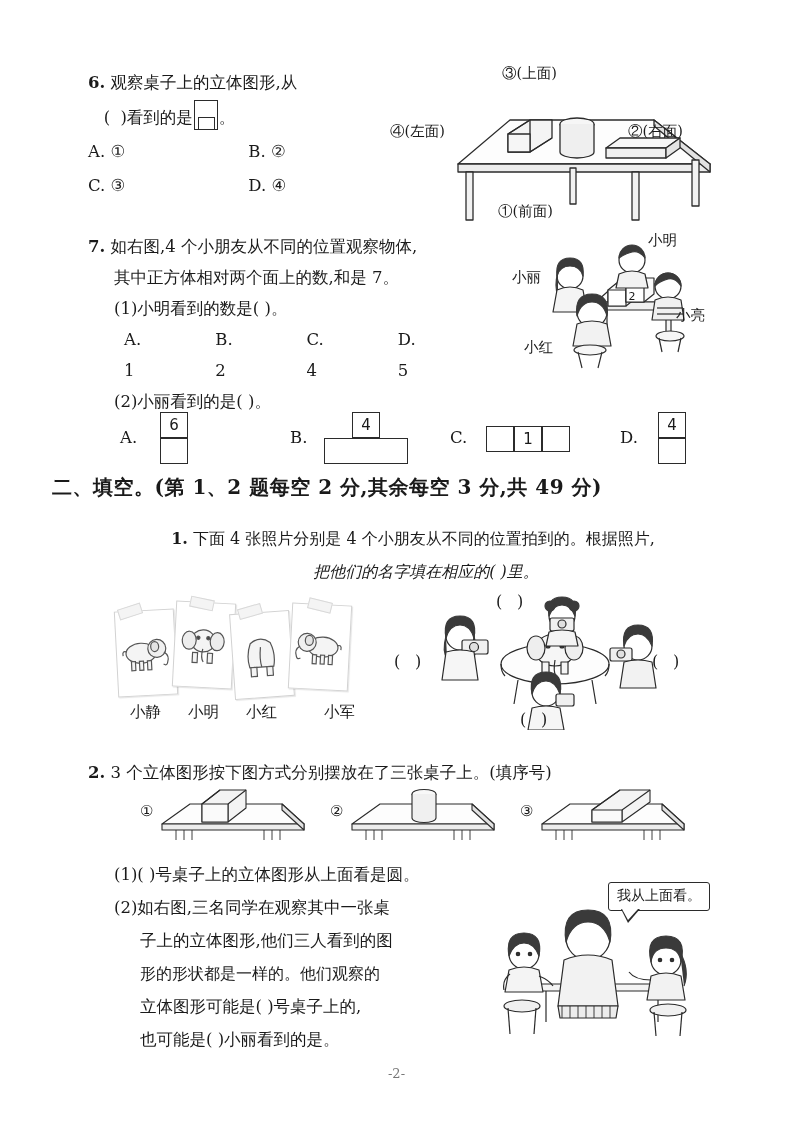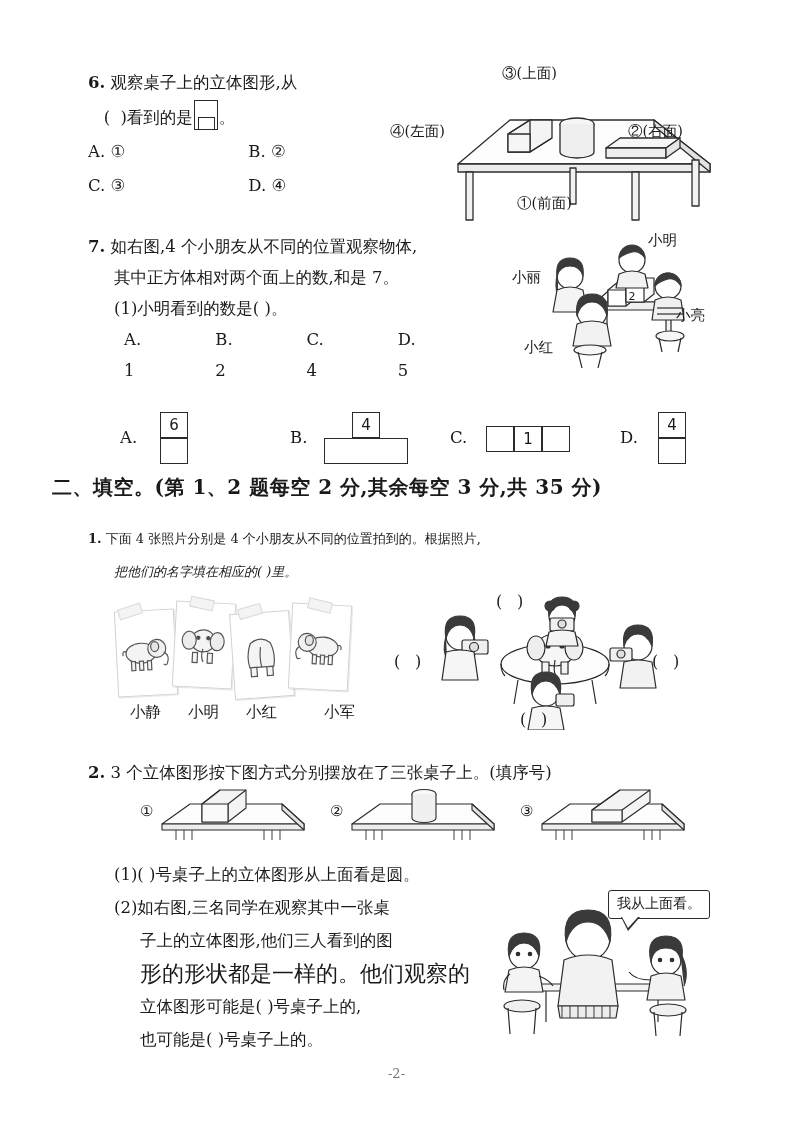--- a/index.html
+++ b/index.html
@@ -55,21 +55,21 @@
     border-bottom:none;
     background:#fff;
   }
 
   
   #q6-fig { position:absolute; left:392px; top:62px; width:336px; height:160px; }
   #q6-fig .lbl { position:absolute; font-size:14.5px; white-space:nowrap; }
   #q6-fig .lbl-top   { left:110px; top:2px;text-align:right; }
   #q6-fig .lbl-left  { left:-2px;  top:60px; }
   #q6-fig .lbl-right { left:236px; top:60px; }
-  #q6-fig .lbl-front { left:106px; top:132px;margin-left:19px; }
+  #q6-fig .lbl-front { left:106px; top:140px; }
 
   
   #q7 { position:absolute; left:88px; top:231px; width:430px; }
   #q7 .line { font-size:16.5px; line-height:31px; white-space:nowrap; }
   #q7 .indent { padding-left:26px; }
   #q7 .abcd { font-size:16.5px; line-height:31px; padding-left:36px; }
   #q7 .abcd span { display:inline-block; width:86px; }
 
   
   #q7-fig { position:absolute; left:508px; top:228px; width:216px; height:142px; }
@@ -95,21 +95,21 @@
   
   #sec2 {
     position:absolute; left:52px; top:474px;
     font-size:20px; font-weight:bold;
     letter-spacing:0.5px;
     white-space:nowrap;
   }
 
   
   #f1 { position:absolute; left:88px; top:522px; width:650px; }
-  #f1 .line { font-size:13px; line-height:33px; white-space:nowrap; }
+  #f1 .line { font-size:16px; line-height:33px; white-space:nowrap;text-align:center; }
   #f1 .indent { padding-left:26px;font-style:italic; }
 
   
   #photos { position:absolute; left:112px; top:596px; width:290px; height:100px; }
   #photos .polaroid {
     position:absolute;
     width:58px; height:84px;
     border:1px solid #d2d2d2;
     background:#fff;
     box-shadow:1px 1px 1px rgba(0,0,0,0.10);
@@ -136,21 +136,21 @@
   #f2 .line { font-size:16.5px; line-height:33px; white-space:nowrap; }
 
   
   #tables3 { position:absolute; left:140px; top:788px; width:560px; height:56px; }
   #tables3 .tnum { position:absolute; font-size:15px; top:14px; }
 
   
   #f2-fig { position:absolute; left:488px; top:882px; width:238px; height:140px; }
   .bubble {
     position:absolute;
-    left:120px; top:8px;
+    left:120px; top:0px;
     padding:4px 8px 5px 8px;
     border:1.4px solid #2b2b2b;
     border-radius:3px;
     background:#fff;
     font-size:14px;
     white-space:nowrap;
   }
   .bubble::after{
     content:"";
     position:absolute;
@@ -267,20 +267,21 @@
       </span>
       <span>
         <span>C.</span>
         <span>4</span>
       </span>
       <span>
         <span>D.</span>
         <span>5</span>
       </span>
     </div>
+    <div class="line indent">(2)小丽看到的是(     )。</div>
   </div>
 
   <div id="q7-fig">
     <span class="nm nm-ming">小明</span>
     <span class="nm nm-li">小丽</span>
     <span class="nm nm-liang">小亮</span>
     <span class="nm nm-hong">小红</span>
     <svg width="216" height="142" viewBox="0 0 216 142">
       <g stroke="#2b2b2b" stroke-width="1.2" fill="none" stroke-linejoin="round">
 
@@ -345,21 +346,21 @@
       <div class="cell" style="left:422px; top:22px; width:28px; height:26px;"></div>
     </div>
 
     <span class="tag" style="left:500px; top:24px;">D.</span>
     <div>
       <div class="cell" style="left:538px; top:8px; width:28px; height:26px; line-height:25px;">4</div>
       <div class="cell" style="left:538px; top:34px; width:28px; height:26px;"></div>
     </div>
   </div>
 
-  <div id="sec2">二、填空。(第 1、2 题每空 2 分,其余每空 3 分,共 35 分)</div>
+  <div id="sec2">二、填空。(第 1、2 题每空 2 分,其余每空 3 分,共 49 分)</div>
 
   <div id="f1">
     <div class="line">
       <span class="qnum">1.</span>
       <span>下面 4 张照片分别是 4 个小朋友从不同的位置拍到的。根据照片,</span>
     </div>
     <div class="line indent">把他们的名字填在相应的(     )里。</div>
   </div>
 
   <div id="photos">
@@ -542,23 +543,23 @@
         <line x1="482" y1="22" x2="510" y2="2"></line>
         <rect x="452" y="22" width="30" height="12" fill="#fafafa"></rect>
       </g>
     </svg>
   </div>
 
   <div style="position:absolute; left:114px; top:858px; width:560px;">
     <div style="font-size:16.5px; line-height:33px; white-space:nowrap;">(1)(     )号桌子上的立体图形从上面看是圆。</div>
     <div style="font-size:16.5px; line-height:33px; white-space:nowrap;">(2)如右图,三名同学在观察其中一张桌</div>
     <div style="font-size:16.5px; line-height:33px; white-space:nowrap; padding-left:26px;">子上的立体图形,他们三人看到的图</div>
-    <div style="font-size:22px; line-height:33px; white-space:nowrap; padding-left:26px;">形的形状都是一样的。他们观察的</div>
+    <div style="font-size:16px; line-height:33px; white-space:nowrap; padding-left:26px;">形的形状都是一样的。他们观察的</div>
     <div style="font-size:16.5px; line-height:33px; white-space:nowrap; padding-left:26px;">立体图形可能是(     )号桌子上的,</div>
-    <div style="font-size:16.5px; line-height:33px; white-space:nowrap; padding-left:26px;">也可能是(     )号桌子上的。</div>
+    <div style="font-size:16.5px; line-height:33px; white-space:nowrap; padding-left:26px;">也可能是(     )小丽看到的是。</div>
   </div>
 
   <div id="f2-fig">
     <div class="bubble">我从上面看。</div>
     <svg width="238" height="140" viewBox="0 0 238 140" style="position:absolute; left:0; top:20px;">
       <g stroke="#2b2b2b" stroke-width="1.2" fill="none" stroke-linejoin="round">
 
         <rect x="38" y="82" width="152" height="7" fill="#f4f4f4"></rect>
         <line x1="58" y1="89" x2="58" y2="120"></line>
         <line x1="170" y1="89" x2="170" y2="120"></line>

